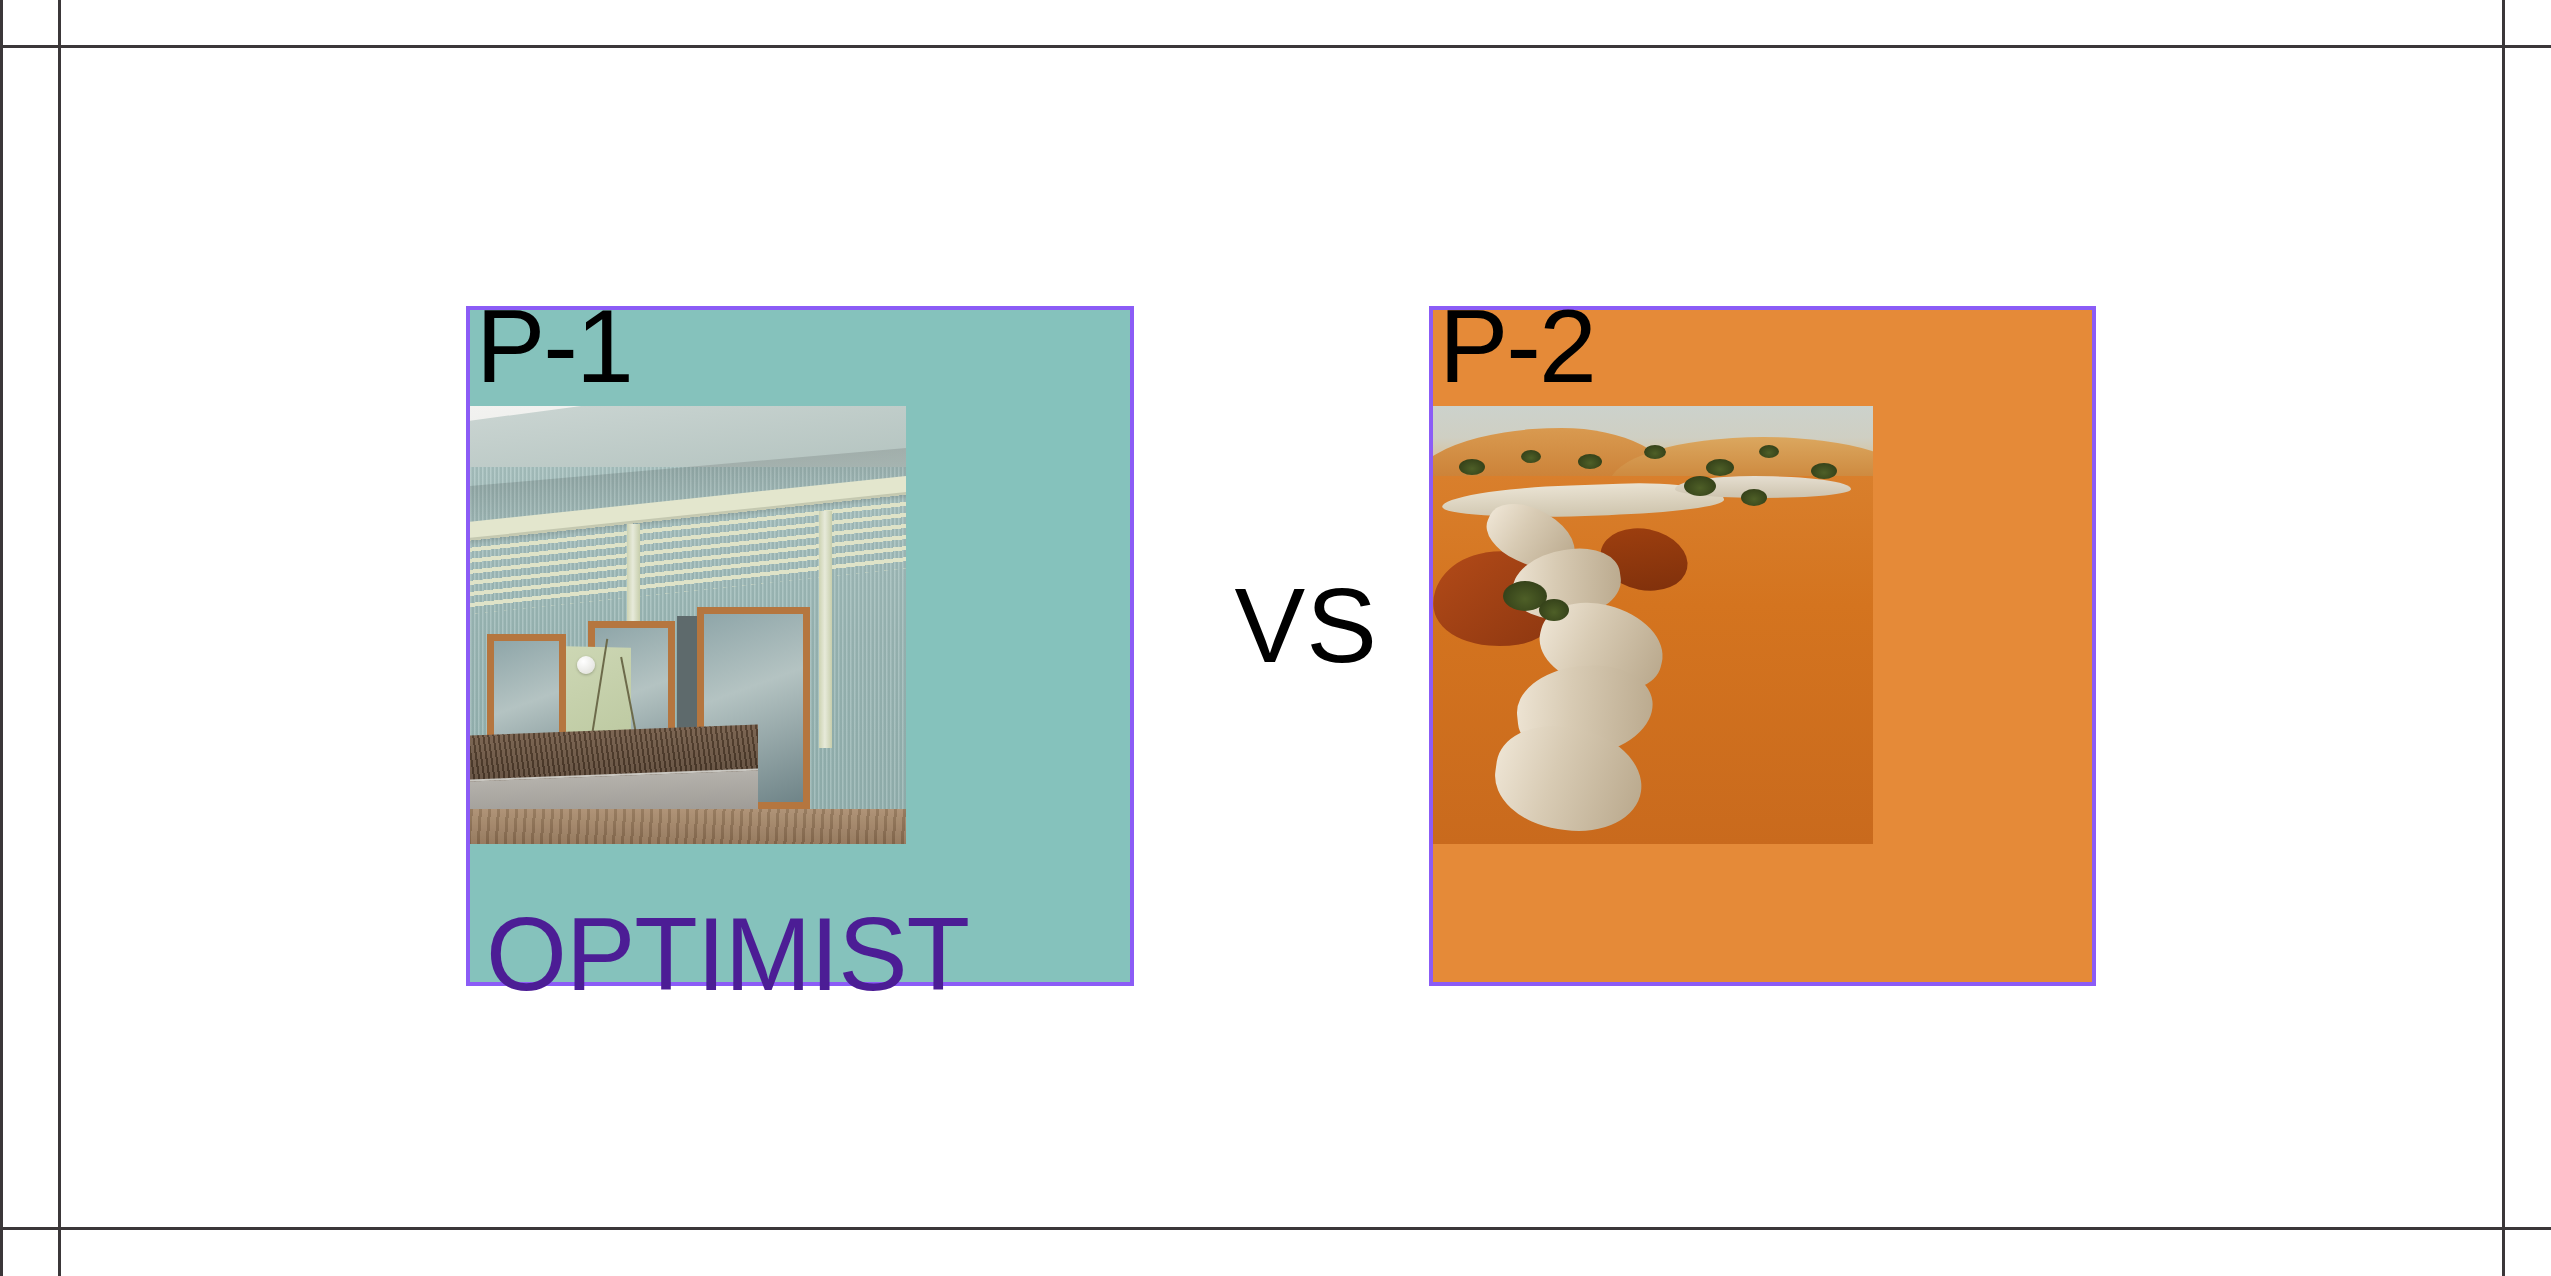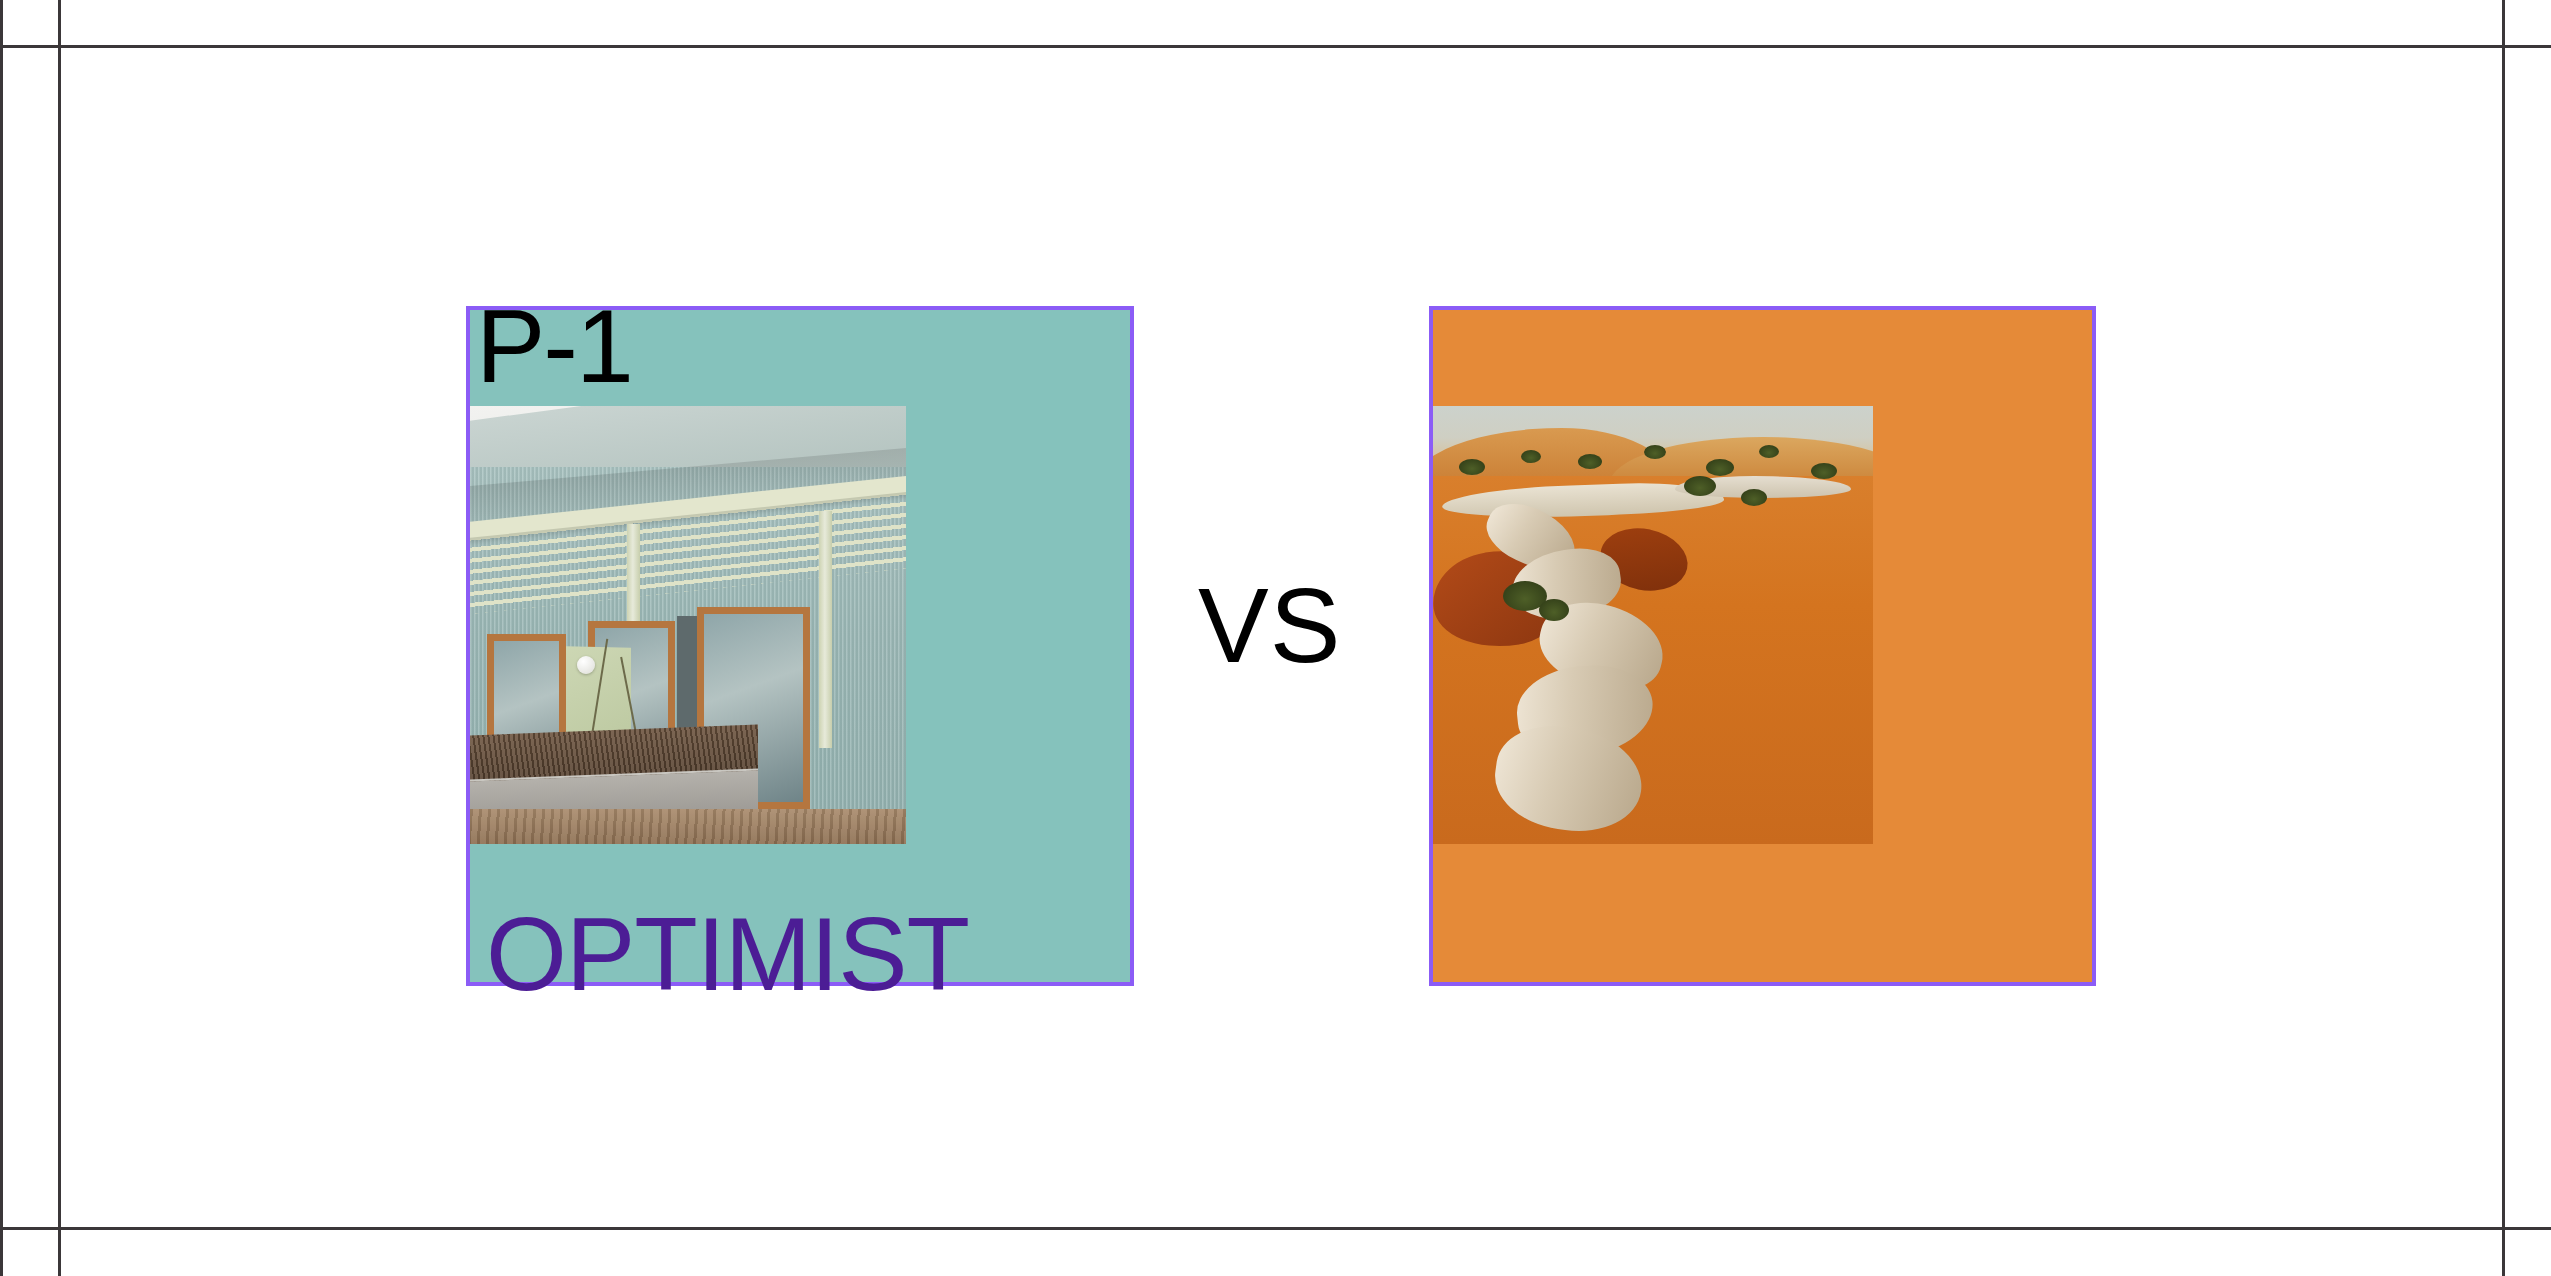--- a/index.html
+++ b/index.html
@@ -99,21 +99,21 @@
     white-space: nowrap;
     z-index: 6;
   }
 
   
   .vs {
     position: absolute;
     left: 1198px;
     top: 572px;
     width: 180px;
-    text-align: left;
+    text-align: right;
     font-size: 106px;
     line-height: 106px;
     font-weight: 400;
     color: #000000;
     letter-spacing: 1px;
     z-index: 4;
   }
 
   
   .ph1 { position: absolute; inset: 0; background: #b9c9c7; }
@@ -332,20 +332,21 @@
       </div>
     </div>
 
     <div class="card-name">OPTIMIST</div>
   </div>
 
   <div class="vs">VS</div>
 
   <div class="card card-original">
 
+    <div class="card-code">P-2</div>
 
     <div class="photo photo-original">
       <div class="ph2">
         <div class="ph2-sky"></div>
         <div class="ph2-dune"></div>
         <div class="ph2-dune2"></div>
         <div class="ph2-flat"></div>
         <div class="ph2-water-top"></div>
         <div class="ph2-water-top2"></div>
         <div class="ph2-redbank"></div>

